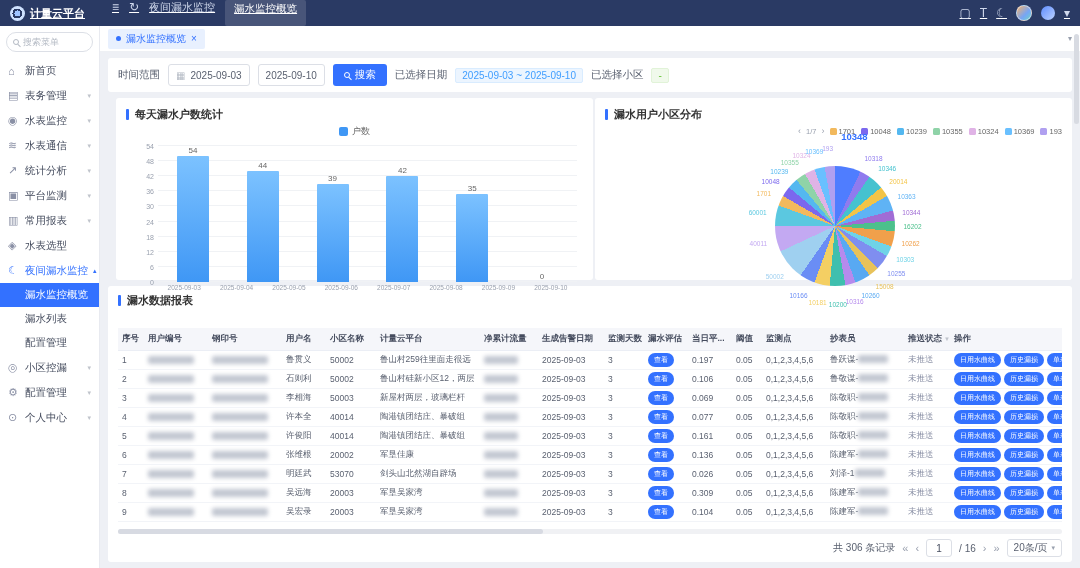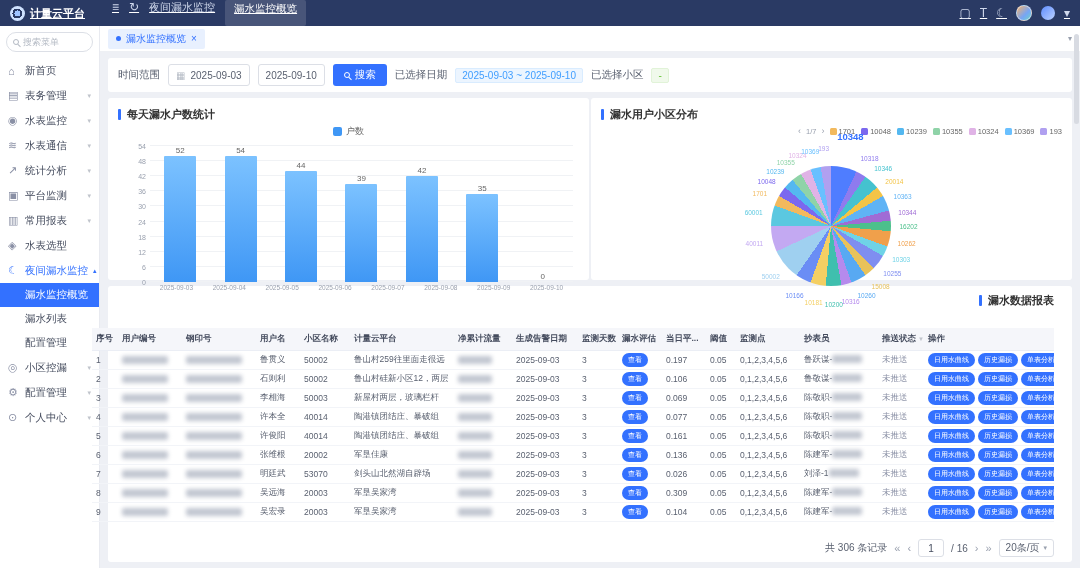--- a/index.html
+++ b/index.html
@@ -45,21 +45,21 @@
 
   .content { flex:1; display:flex; flex-direction:column; gap:6px; padding:6px 8px; min-height:0; }
 
   .filterbar { background:#fff; border-radius:3px; height:34px; display:flex; align-items:center; gap:8px; padding:0 10px; font-size:10.5px; color:#5a6170; flex:none; }
   .date-input { border:1px solid #dcdfe6; border-radius:3px; height:22px; display:flex; align-items:center; gap:5px; padding:0 7px; font-size:10px; color:#5a6170; }
   .cal-icon { color:#b4bac4; font-size:10px; }
   .search-btn { background:var(--accent); color:#fff; border:none; height:22px; padding:0 11px; border-radius:3px; display:inline-flex; align-items:center; gap:5px; font-size:10.5px; cursor:pointer; }
   .tag-blue { background:#ecf5ff; color:#409eff; border:1px solid #d9ecff; border-radius:2px; padding:1px 6px; font-size:10px; }
   .tag-green { background:#f0f9eb; color:#67c23a; border:1px solid #e1f3d8; border-radius:2px; padding:1px 6px; font-size:10px; min-width:14px; text-align:center; }
 
-  .charts-row { display:flex; gap:2px; height:182px; flex:none; }
+  .charts-row { display:flex; gap:2px; height:182px; flex:none;margin-left:8px; }
   .panel { background:#fff; border-radius:3px; flex:1; padding:8px 10px; position:relative; min-width:0; }
   .panel-title { display:flex; align-items:center; gap:6px; font-size:11px; font-weight:bold; color:#333; height:16px; }
   .panel-title::before { content:""; width:3px; height:11px; background:var(--accent); border-radius:1px; }
 
   .bar-legend { display:flex; justify-content:center; align-items:center; gap:4px; font-size:9px; color:#666; height:14px; margin-top:2px; }
   .bar-legend .sw { width:9px; height:9px; border-radius:2px; }
   .bar-plot { position:relative; height:136px; margin:8px 6px 0 32px; }
   .gridline { position:absolute; left:0; right:0; border-top:1px solid #f0f2f5; }
   .ytick { position:absolute; left:-28px; width:24px; text-align:right; font-size:7px; color:#9aa1af; }
   .bar-cols { position:absolute; inset:0; display:flex; justify-content:space-around; align-items:flex-end; }
@@ -72,21 +72,21 @@
   .pie-legend { display:flex; justify-content:flex-end; align-items:center; gap:5px; height:14px; margin-top:2px; font-size:7.5px; color:#666; overflow:hidden; }
   .lg-arrow { color:#9aa1af; font-size:9px; cursor:pointer; }
   .lg-page { color:#9aa1af; }
   .lg-item { display:inline-flex; align-items:center; gap:2px; cursor:pointer; }
   .lg-sw { width:7px; height:7px; border-radius:1.5px; display:inline-block; }
   .pie-wrap { position:relative; height:164px; }
   .pie-disc { position:absolute; border-radius:50%; }
   .pie-label { position:absolute; transform:translate(-50%,-50%); font-size:6.5px; white-space:nowrap; }
   .pie-label.emph { font-size:9.5px; font-weight:bold; }
 
-  .table-panel { background:#fff; border-radius:3px; flex:1; display:flex; flex-direction:column; padding:6px 18px 0; min-height:0;align-items:flex-end; }
+  .table-panel { background:#fff; border-radius:3px; flex:1; display:flex; flex-direction:column; padding:6px 10px 0; min-height:0; }
   .table-scroll { flex:1; overflow:hidden; margin-top:20px; }
   table { width:100%; border-collapse:collapse; table-layout:fixed; font-size:8.5px; color:#5a6170; }
   th { background:#f5f6fa; font-weight:bold; color:#454c5e; height:22px; text-align:left; padding:0 4px; border-bottom:1px solid #ebeef5; white-space:nowrap; overflow:hidden; }
   td { height:19px; padding:0 4px; border-bottom:1px solid #f2f4f8; white-space:nowrap; overflow:hidden; }
   .col-ops { box-shadow:-3px 0 4px rgba(0,0,0,.05); }
   .pill { background:var(--accent); color:#fff; border:none; border-radius:9px; font-size:7px; padding:2px 6px; cursor:pointer; display:inline-block; }
   .ops-cell .pill { margin-right:3px; }
   .blur { display:inline-block; width:40px; height:8px; background:#c2c7d1; border-radius:2px; filter:blur(2px); vertical-align:middle; }
   td[data-col="user_no"] .blur { width:46px; } td[data-col="seal_no"] .blur { width:56px; } td[data-col="flow"] .blur { width:34px; } td[data-col="reader"] .blur { width:30px; }
   .funnel { color:#c0c4cc; font-size:6px; margin-left:2px; cursor:pointer; }
@@ -252,24 +252,20 @@
                 <div class="ytick" style="bottom: 71.5556px;">30</div>
                 <div class="gridline" style="bottom: 90.6667px;"></div>
                 <div class="ytick" style="bottom: 86.6667px;">36</div>
                 <div class="gridline" style="bottom: 105.778px;"></div>
                 <div class="ytick" style="bottom: 101.778px;">42</div>
                 <div class="gridline" style="bottom: 120.889px;"></div>
                 <div class="ytick" style="bottom: 116.889px;">48</div>
                 <div class="gridline" style="bottom: 136px;"></div>
                 <div class="ytick" style="bottom: 132px;">54</div>
                 <div class="bar-cols">
-                  <div class="bar-wrap">
-                    <div class="bar-val">52</div>
-                    <div class="bar" style="height: 130.963px; background: linear-gradient(rgb(124, 194, 255), rgb(63, 151, 245));"></div>
-                  </div>
                   <div class="bar-wrap">
                     <div class="bar-val">54</div>
                     <div class="bar" style="height: 136px; background: linear-gradient(rgb(124, 194, 255), rgb(63, 151, 245));"></div>
                   </div>
                   <div class="bar-wrap">
                     <div class="bar-val">44</div>
                     <div class="bar" style="height: 110.815px; background: linear-gradient(rgb(124, 194, 255), rgb(63, 151, 245));"></div>
                   </div>
                   <div class="bar-wrap">
                     <div class="bar-val">39</div>

